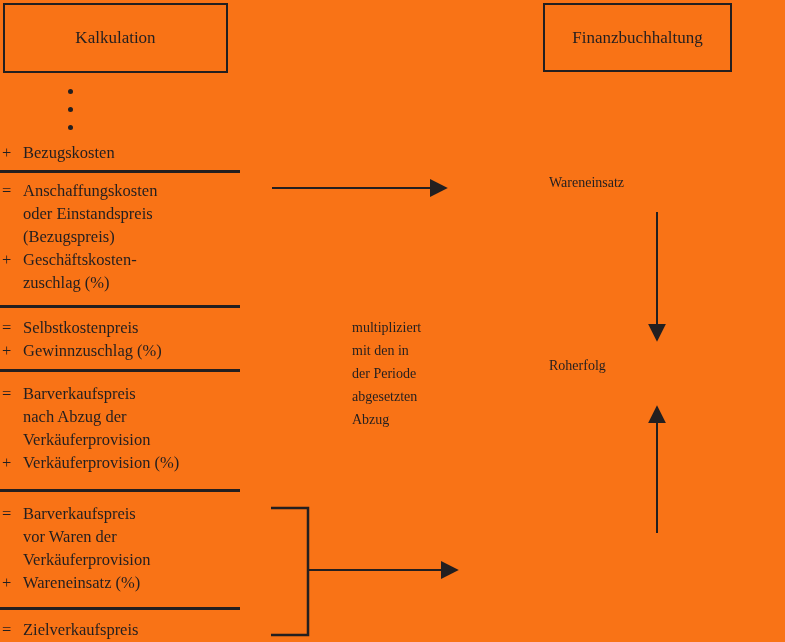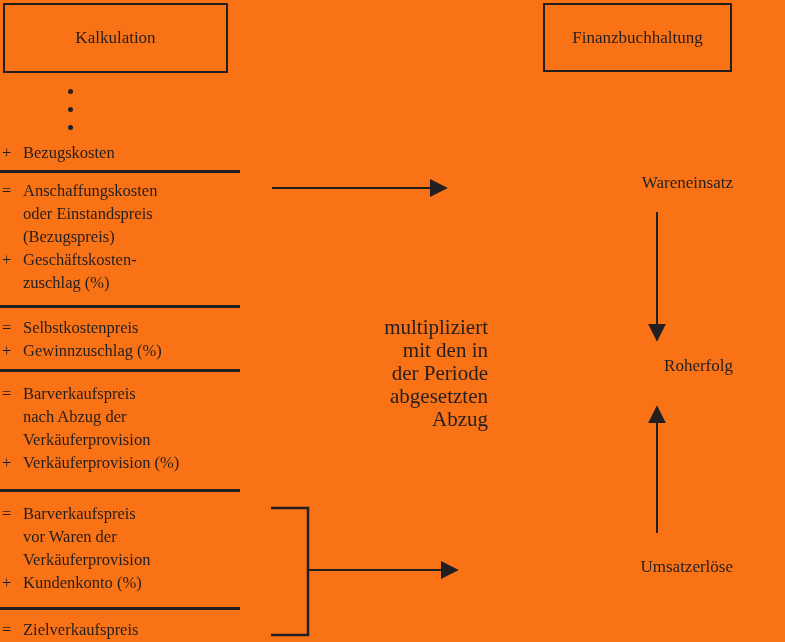--- a/index.html
+++ b/index.html
@@ -54,30 +54,30 @@
     position: absolute;
     left: 0;
     width: 240px;
     height: 2.5px;
     background: #231f20;
   }
   .note {
     position: absolute;
     left: 352px; top: 316px;
     width: 136px;
-    text-align: right;
-    font-size: 21px;
+    text-align: left;
+    font-size: 14px;
     line-height: 23px;
   }
   .rlabel {
     position: absolute;
-    left: 573px;
+    left: 549px;
     width: 160px;
-    text-align: right;
-    font-size: 17px;
+    text-align: left;
+    font-size: 14px;
     line-height: 23px;
   }
   .rlabel.l1 { top: 171px; }
   .rlabel.l2 { top: 354px; }
   .rlabel.l3 { top: 555px; }
 </style>
 </head>
 <body>
 
 <div class="canvas">
@@ -187,21 +187,21 @@
       <div class="row">
         <span class="sign"></span>
         <span class="txt">vor Waren der</span>
       </div>
       <div class="row">
         <span class="sign"></span>
         <span class="txt">Verkäuferprovision</span>
       </div>
       <div class="row">
         <span class="sign">+</span>
-        <span class="txt">Kundenkonto (%)</span>
+        <span class="txt">Wareneinsatz (%)</span>
       </div>
     </div>
 
     <div class="rule" style="top:607px"></div>
 
     <div class="block" style="top:618px">
       <div class="row">
         <span class="sign">=</span>
         <span class="txt">Zielverkaufspreis</span>
       </div>
@@ -212,15 +212,14 @@
   <div class="note">
     <div>multipliziert</div>
     <div>mit den in</div>
     <div>der Periode</div>
     <div>abgesetzten</div>
     <div>Abzug</div>
   </div>
 
   <div class="rlabel l1">Wareneinsatz</div>
   <div class="rlabel l2">Roherfolg</div>
-  <div class="rlabel l3">Umsatzerlöse</div>
 
 </div>
 
 </body></html>

